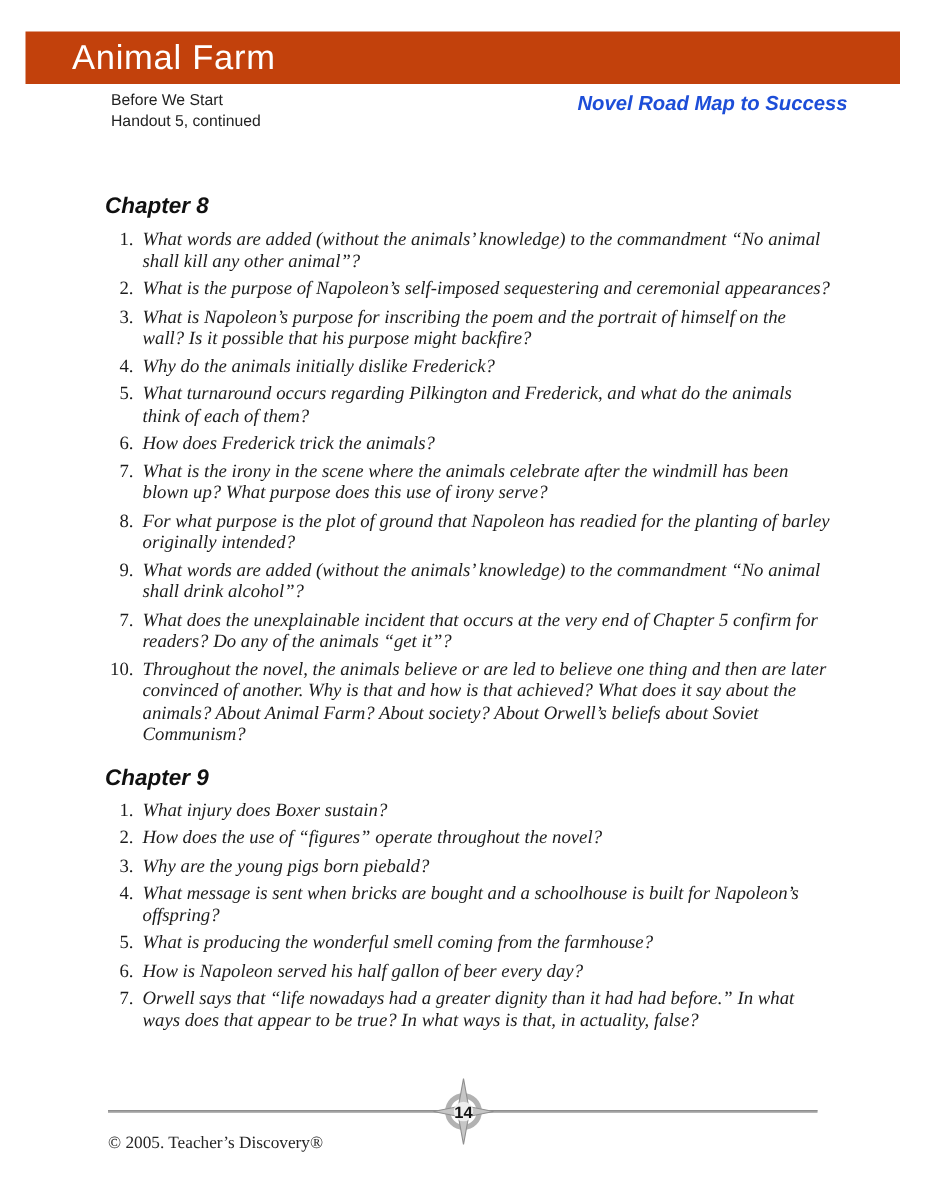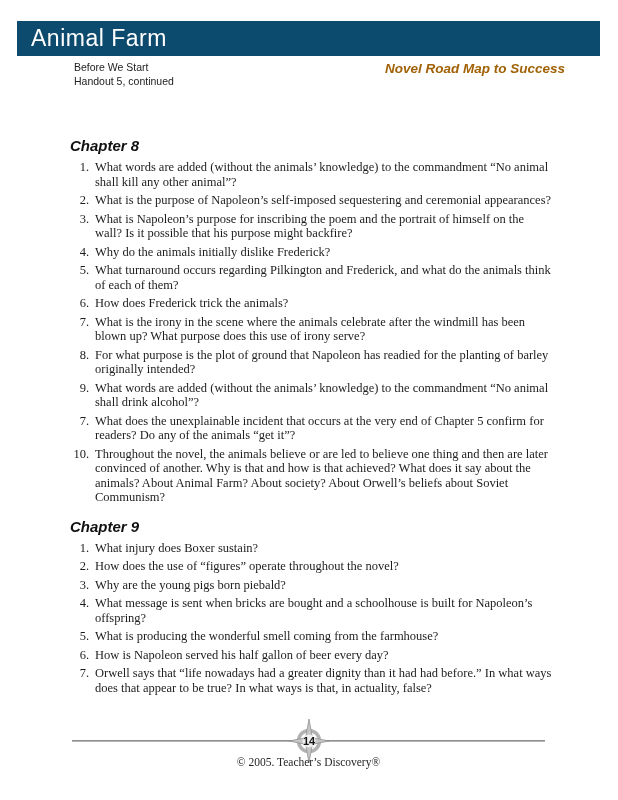--- a/index.html
+++ b/index.html
@@ -4,67 +4,67 @@
 <style>
   html, body { margin:0; padding:0; }
   body {
     width:618px; height:800px; background:#ffffff;
     font-family:"Liberation Serif", serif; color:#1e1e1e;
   }
   .sheet { position:relative; width:618px; height:800px; overflow:hidden; background:#fff; }
 
   .titlebar {
     position:absolute; left:17px; top:21px; width:583px; height:35px;
-    background:#0c4a6e; color:#ffffff;
+    background:#c2410c; color:#ffffff;
     font-family:"Liberation Sans", sans-serif;
     font-size:23px; line-height:35px; letter-spacing:0.5px;
-    padding-left:14px; box-sizing:border-box;
+    padding-left:31px; box-sizing:border-box;
   }
 
   .subheader {
     position:absolute; left:0; top:60px; width:618px;
     padding:0 53px 0 74px; box-sizing:border-box;
     display:flex; justify-content:space-between; align-items:flex-start;
   }
   .course {
     font-family:"Liberation Sans", sans-serif;
     font-size:10.5px; line-height:14px; color:#222;
   }
   .slogan {
     font-family:"Liberation Sans", sans-serif;
     font-weight:bold; font-style:italic;
-    font-size:13.5px; color:#a16207; margin-top:1px;margin-left:31px;
+    font-size:13.5px; color:#1d4ed8; margin-top:1px;margin-left:31px;
   }
 
   .content { position:absolute; left:68px; top:125px; width:486px; }
   .chapter-heading {
     font-family:"Liberation Sans", sans-serif;
     font-weight:bold; font-style:italic;
-    font-size:15px; color:#101010; margin:12px 0 6px 2px;
+    font-size:15px; color:#101010; margin:4px 0 6px 2px;
   }
   .qlist { list-style:none; margin:0 0 13px 0; padding:0; }
   .q {
     display:flex; margin-bottom:4px;
     font-size:12.5px; line-height:14.5px; color:#1c1c1c;
   }
   .qn { flex:0 0 21px; width:21px; text-align:right; margin-right:6px; }
-  .qt { flex:1; }
+  .qt { flex:1;font-style:italic; }
 
   .footer-line {
     position:absolute; left:72px; top:740px; width:473px; height:2px;
     background:#b5b5b5; border-top:1px solid #8e8e8e; box-sizing:border-box;
   }
   .compass { position:absolute; left:288px; top:718px; width:42px; height:46px; }
   .compass text {
     font-family:"Liberation Sans", sans-serif; font-weight:bold;
     font-size:11px; fill:#141414;
   }
   .copyright {
     position:absolute; left:72px; top:756px; width:473px;
-    text-align:center; font-size:11.5px; color:#262626;
+    font-size:11.5px; color:#262626;
   }
 </style>
 </head>
 <body>
 
 <div class="sheet">
 
   <div class="titlebar">
     <span>Animal Farm</span>
   </div>

